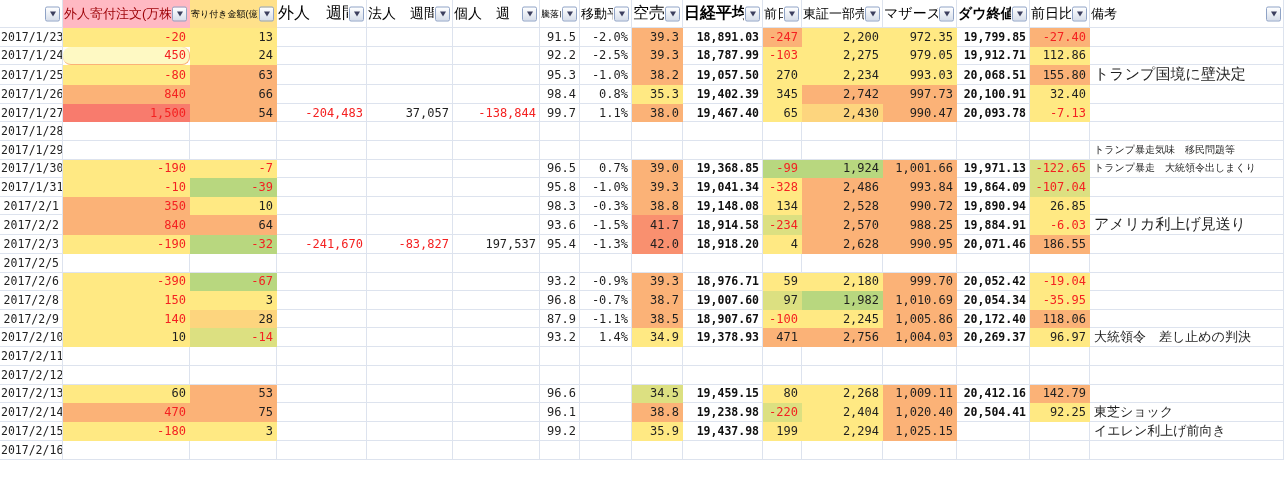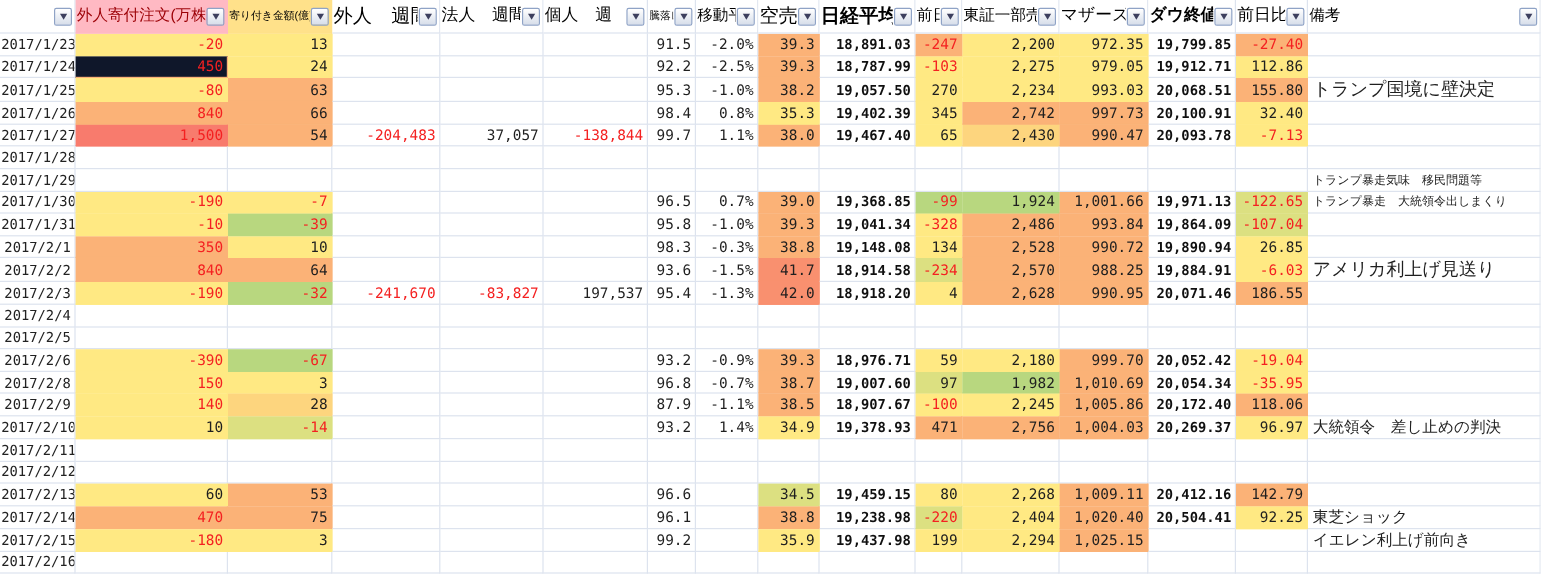--- a/index.html
+++ b/index.html
@@ -125,21 +125,21 @@
           <td class="c-bold">18,891.03</td>
           <td class="neg" style="background: rgb(251, 178, 119); border-color: rgb(251, 178, 119);">-247</td>
           <td style="background: rgb(255, 233, 131); border-color: rgb(255, 233, 131);">2,200</td>
           <td style="background: rgb(255, 233, 131); border-color: rgb(255, 233, 131);">972.35</td>
           <td class="c-bold">19,799.85</td>
           <td class="neg" style="background: rgb(251, 178, 119); border-color: rgb(251, 178, 119);">-27.40</td>
           <td class="c-note"></td>
         </tr>
         <tr>
           <td class="c-date">2017/1/24</td>
-          <td class="neg" style="background: #0f172a; border-color: rgb(251, 178, 119);">450</td>
+          <td class="neg" style="background: #fef9c3; border-color: rgb(251, 178, 119); border-radius: 8px;">450</td>
           <td style="background: rgb(255, 233, 131); border-color: rgb(255, 233, 131);">24</td>
           <td></td>
           <td></td>
           <td></td>
           <td>92.2</td>
           <td>-2.5%</td>
           <td style="background: rgb(251, 178, 119); border-color: rgb(251, 178, 119);">39.3</td>
           <td class="c-bold">18,787.99</td>
           <td class="neg" style="background: rgb(255, 233, 131); border-color: rgb(255, 233, 131);">-103</td>
           <td style="background: rgb(255, 233, 131); border-color: rgb(255, 233, 131);">2,275</td>
@@ -322,38 +322,20 @@
           <td style="background: rgb(249, 144, 111); border-color: rgb(249, 144, 111);">42.0</td>
           <td class="c-bold">18,918.20</td>
           <td style="background: rgb(255, 233, 131); border-color: rgb(255, 233, 131);">4</td>
           <td style="background: rgb(251, 178, 119); border-color: rgb(251, 178, 119);">2,628</td>
           <td style="background: rgb(251, 178, 119); border-color: rgb(251, 178, 119);">990.95</td>
           <td class="c-bold">20,071.46</td>
           <td style="background: rgb(251, 178, 119); border-color: rgb(251, 178, 119);">186.55</td>
           <td class="c-note"></td>
         </tr>
         <tr>
-          <td class="c-date">2017/2/4</td>
-          <td></td>
-          <td></td>
-          <td></td>
-          <td></td>
-          <td></td>
-          <td></td>
-          <td></td>
-          <td></td>
-          <td class="c-bold"></td>
-          <td></td>
-          <td></td>
-          <td></td>
-          <td class="c-bold"></td>
-          <td></td>
-          <td class="c-note"></td>
-        </tr>
-        <tr>
           <td class="c-date">2017/2/5</td>
           <td></td>
           <td></td>
           <td></td>
           <td></td>
           <td></td>
           <td></td>
           <td></td>
           <td></td>
           <td class="c-bold"></td>

